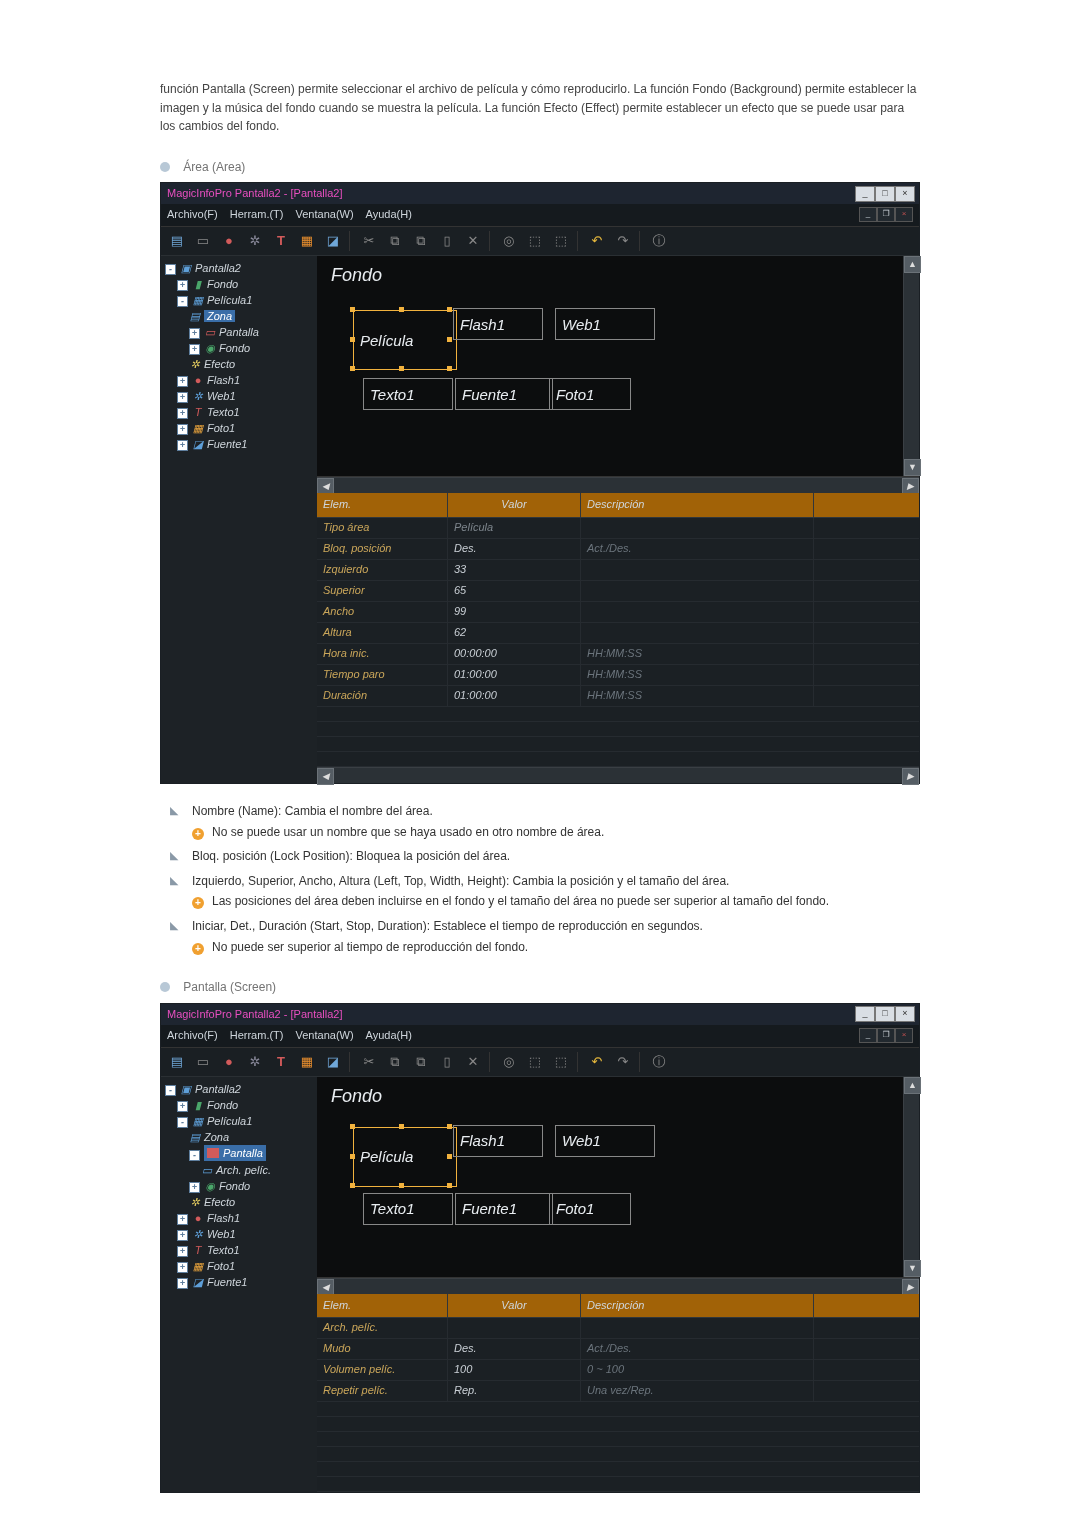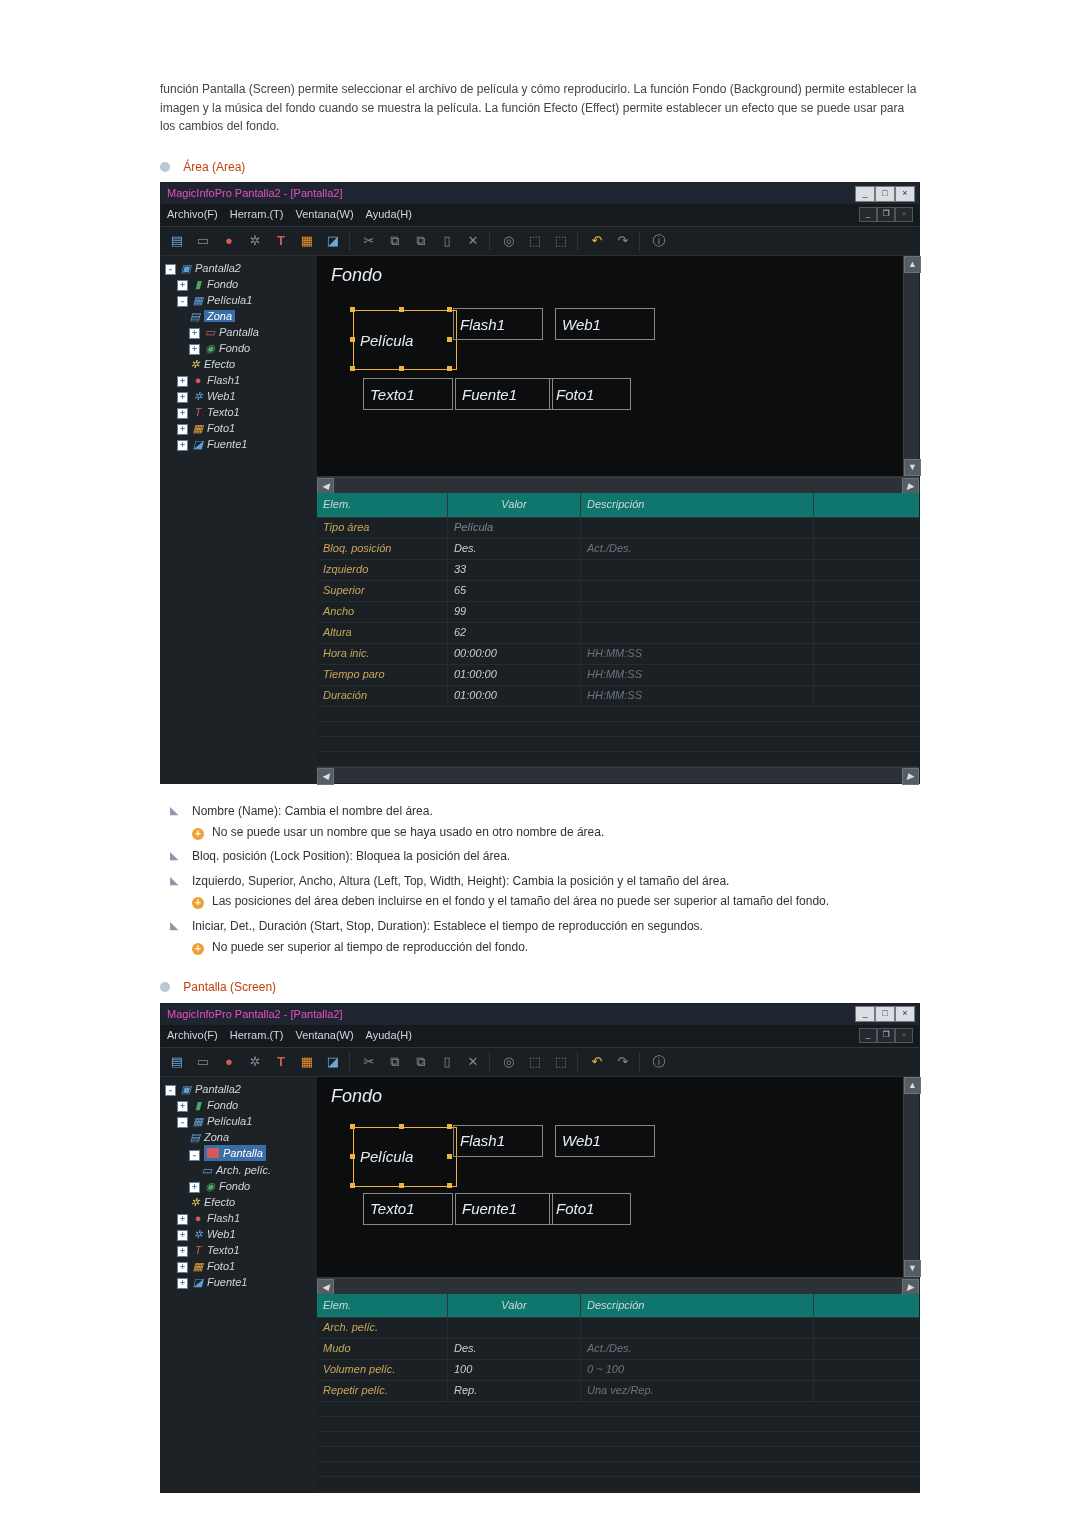--- a/index.html
+++ b/index.html
@@ -1,20 +1,20 @@
 <!DOCTYPE html>
 <html><head>
 <meta charset="utf-8">
 <style>
 body { margin:0; background:#fff; font-family:Verdana, Geneva, sans-serif; color:#333; width:1080px; }
 .page { padding:80px 160px 40px 160px; font-size:12px; line-height:1.55; }
 .intro, .note { color:#444; }
 .toggle-icon { display:inline-block; width:9px; height:9px; border:1px solid #5f7f9e; background:#fff; color:#5f7f9e; font-size:9px; line-height:9px; text-align:center; font-weight:bold; margin-right:4px; vertical-align:0; }
 .section-mark { display:inline-block; width:10px; height:10px; border-radius:50%; background:#b8c8d6; margin-right:10px; vertical-align:-1px; }
-.section-title { color:#c2410c; margin:22px 0 6px 0; }
+.section-title { color:#737373; margin:22px 0 6px 0; }
 .bullet-line { margin:6px 0 2px 10px; }
 .bullet-ico { color:#8a99a7; margin-right:10px; font-size:11px; vertical-align:1px; display:inline-block; width:12px; }
 .note-line { margin:2px 0 6px 32px; }
 .plus-ico { display:inline-block; width:12px; height:12px; border-radius:50%; background:#f0a030; color:#fff; font-size:10px; font-weight:bold; line-height:12px; text-align:center; margin-right:8px; vertical-align:-1px; }
 
 .app { border:1px solid #1a1f24; background:#151a1e; color:#cfd6dc; font-family:Tahoma, Verdana, sans-serif; font-size:11px; margin:4px 0 18px 0; }
 .titlebar { display:flex; align-items:center; justify-content:space-between; background:#1e2530; padding:2px 4px; }
 .tb-title { color:#e94fc0; font-size:11px; padding-left:2px; }
 .tb-btns { display:flex; gap:0; }
 .tb-btn { width:18px; height:14px; background:#d9dee4; color:#333; border:1px solid #777; font-size:9px; line-height:12px; text-align:center; }
@@ -43,21 +43,21 @@
 .canvas { position:relative; background:#0c0d0e; height:220px; border-bottom:1px solid #333; }
 .canvas .lbl-fondo { position:absolute; left:14px; top:6px; font-size:18px; color:#e9edf1; }
 .box { position:absolute; border:1px solid #888; color:#e9edf1; font-size:15px; display:flex; align-items:center; padding-left:6px; }
 .box-sel { border:1px solid #f2b23e; }
 .handle { position:absolute; width:5px; height:5px; background:#f2b23e; }
 .scroll-v { position:absolute; right:0; top:0; bottom:0; width:15px; background:#2b3136; border-left:1px solid #3a3f44; display:flex; flex-direction:column; justify-content:space-between; }
 .scroll-h { height:15px; background:#2b3136; border-top:1px solid #3a3f44; display:flex; justify-content:space-between; }
 .sbtn { width:15px; height:15px; background:#555d64; color:#ddd; font-size:9px; text-align:center; line-height:15px; border:1px solid #6b7278; }
 
 .grid { background:#1b2024; }
-.grid-head { display:flex; background:#0f766e; border-bottom:1px solid #30363b; }
+.grid-head { display:flex; background:#a16207; border-bottom:1px solid #30363b; }
 .ghc { padding:3px 6px; border-right:1px solid #30363b; color:#cfd6dc; font-size:11px; }
 .gc-c1{width:118px;} .gc-c2{width:120px;text-align:center;} .gc-c3{width:220px;}
 .grid-row { display:flex; border-bottom:1px solid #262b30; font-size:11px; }
 .gcell { padding:1px 6px 2px 6px; border-right:1px solid #262b30; }
 .gcell.c1 { width:118px; color:#caa65a; }
 .gcell.c2 { width:120px; color:#c9cfd5; }
 .gcell.c3 { width:220px; color:#6b747c; }
 .gcell.dim { color:#7d858c; }
 .grid-empty { height:14px; border-bottom:1px solid #262b30; }
 </style>

